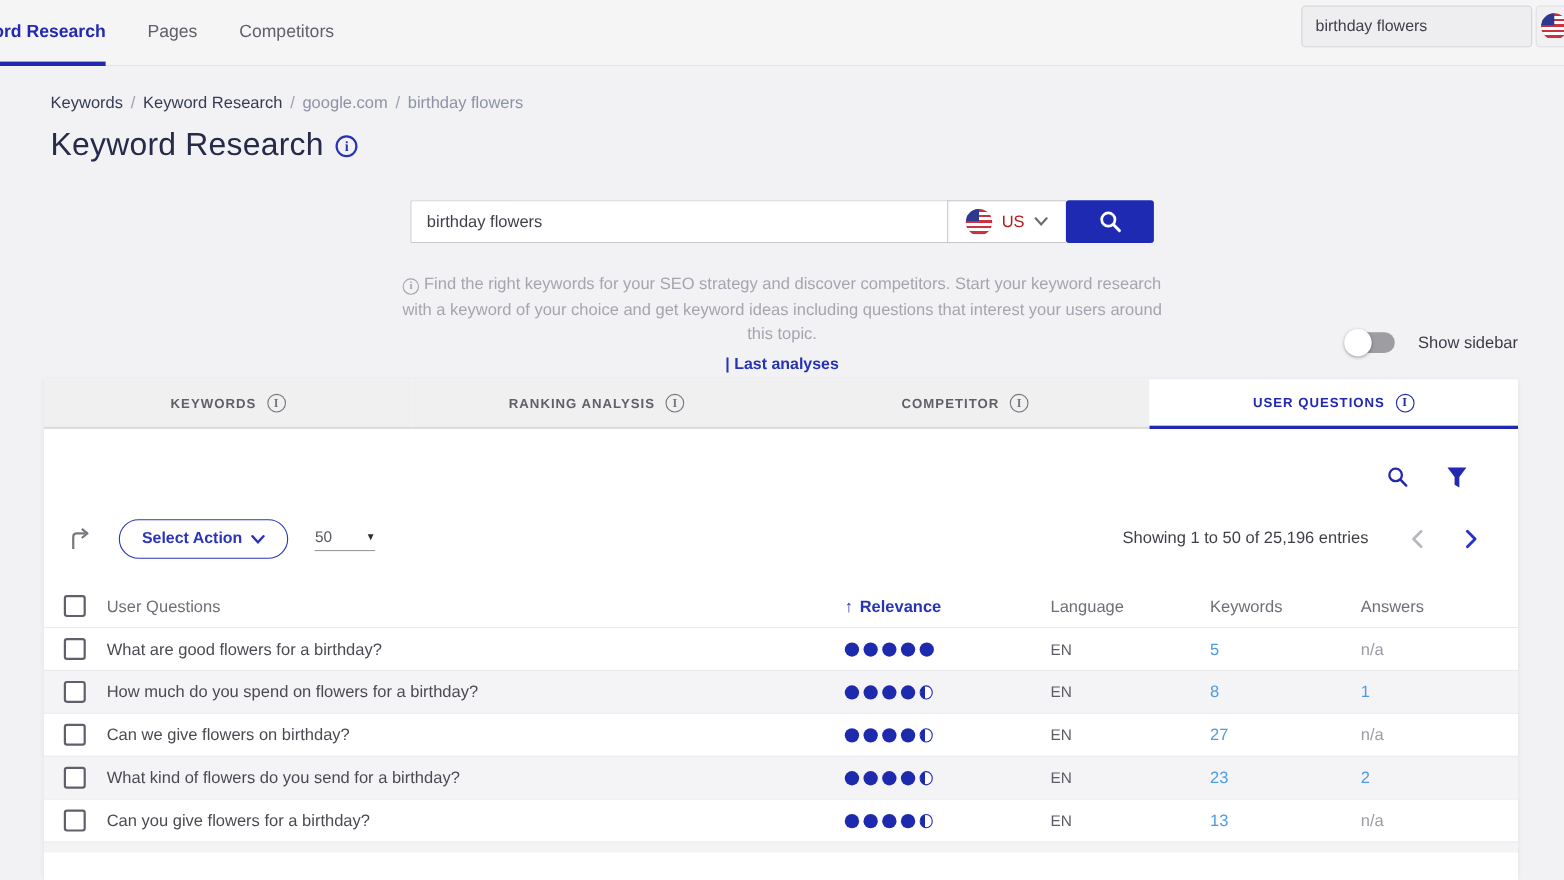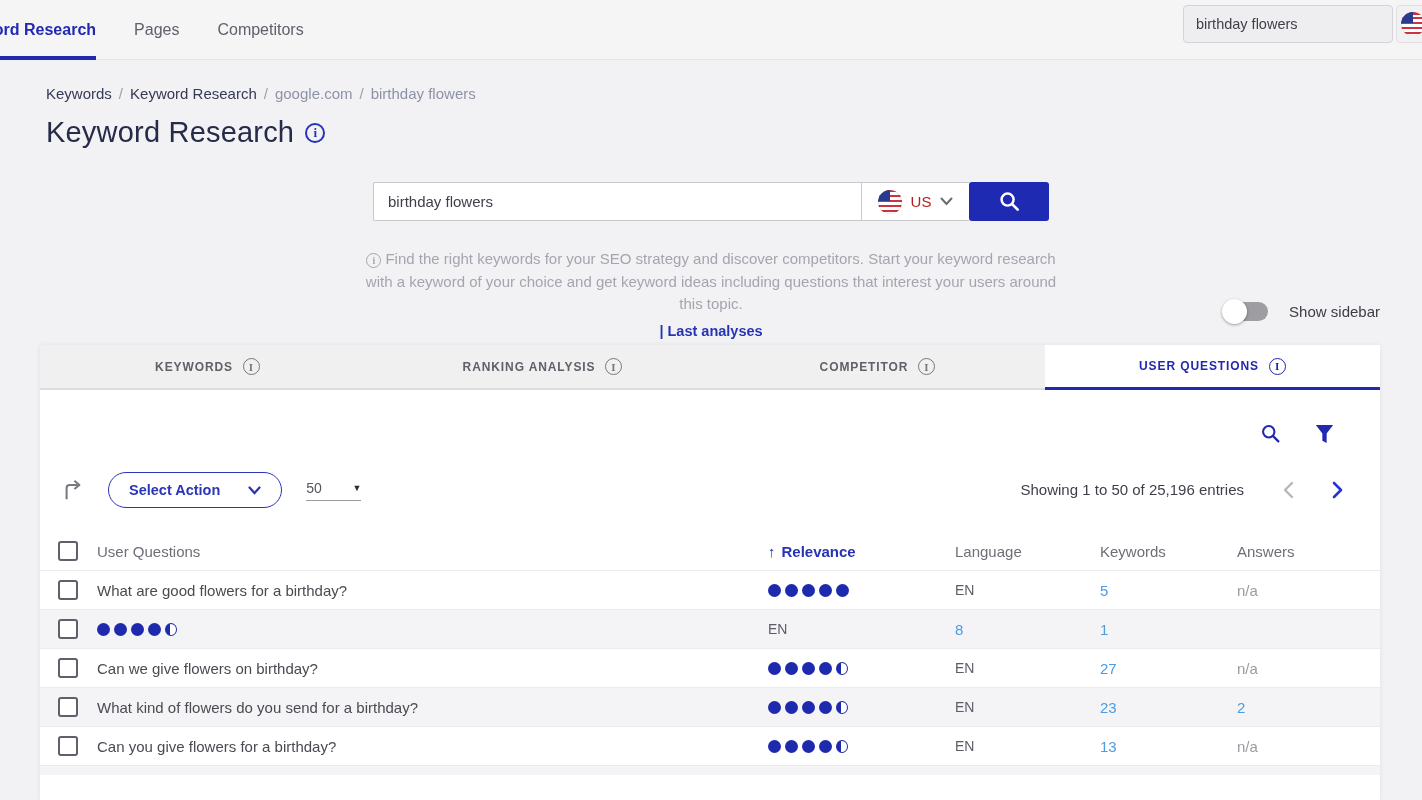--- a/index.html
+++ b/index.html
@@ -104,21 +104,21 @@
   .tab.active { background:#fff; border-bottom:3px solid #2228b0; color:#2228b0; }
 
   .content-icons { display:flex; justify-content:flex-end; gap:34px; padding:33px 46px 0 0; align-items:center; }
   .icon-btn { cursor:pointer; display:flex; }
 
   
   .toolbar { display:flex; align-items:center; margin-top:28px; padding:0 36px 0 22px; }
   .export-btn { cursor:pointer; display:flex; margin-right:24px; }
   .select-action {
     border:1.6px solid #2a35b8; border-radius:19px; background:#fff; color:#2a35b8;
-    font-weight:700; font-size:14.5px; padding:9px 20px; display:flex; align-items:center; gap:28px;
+    font-weight:700; font-size:14.5px; padding:9px 20px; display:flex; align-items:center; gap:8px;
     cursor:pointer; font-family:"Liberation Sans", sans-serif;
   }
   .page-size {
     margin-left:24px; width:55px; border-bottom:1px solid #9a9aa0; padding-bottom:4px;
     display:flex; justify-content:space-between; align-items:center; cursor:pointer;
     font-size:14px; color:#55555e;
   }
   .page-size .tri { font-size:9px; color:#2b2b33; }
   .toolbar-right { margin-left:auto; display:flex; align-items:flex-start; gap:38px; }
   .showing { font-size:15px; color:#3f3f4a; }
@@ -294,20 +294,21 @@
           <span class="dot"></span>
           <span class="dot"></span>
         </span>
       <span class="lang-cell">EN</span>
       <span class="num-link">5</span>
       <span class="answers-cell muted">n/a</span>
     </div>
 
     <div class="trow alt">
       <span class="cb"></span>
+      <span class="qcell">How much do you spend on flowers for a birthday?</span>
       <span class="dots">
           <span class="dot"></span>
           <span class="dot"></span>
           <span class="dot"></span>
           <span class="dot"></span>
           <span class="dot half"></span>
         </span>
       <span class="lang-cell">EN</span>
       <span class="num-link">8</span>
       <span class="answers-cell num-link">1</span>

